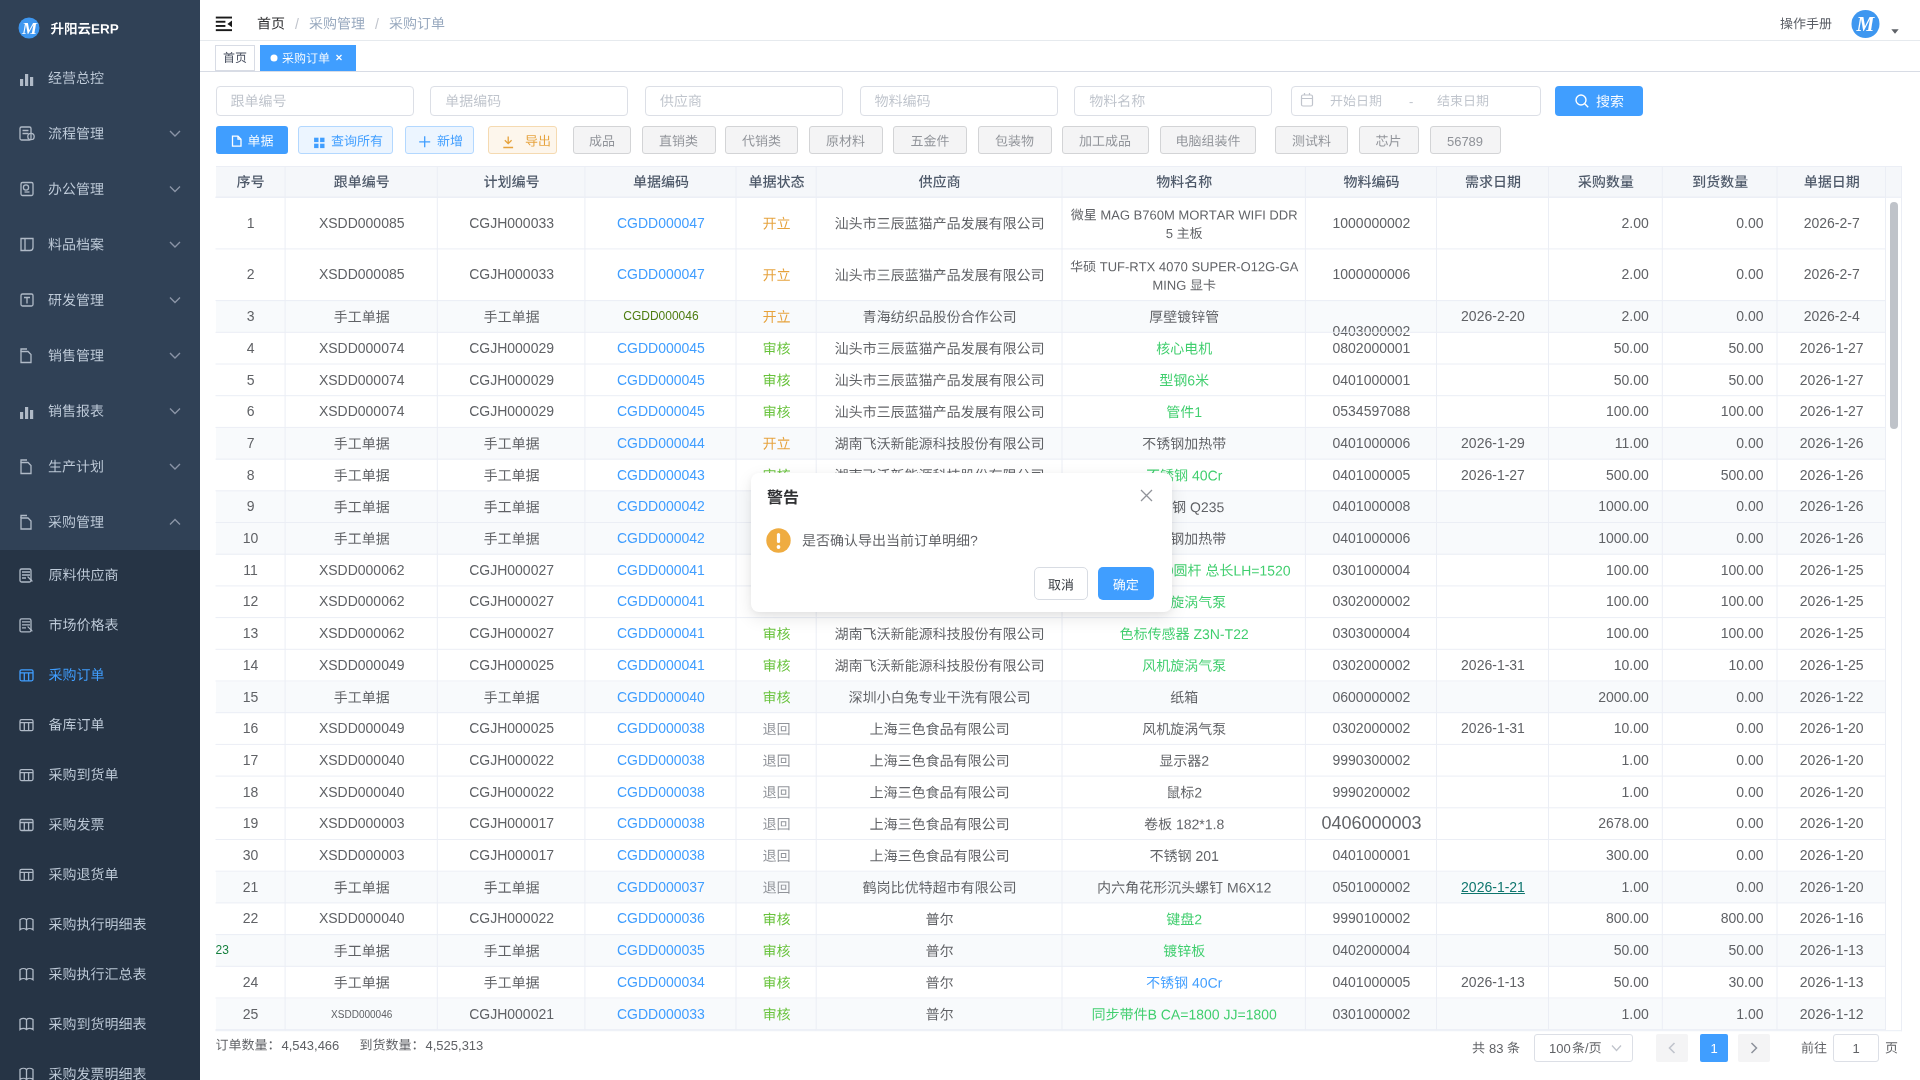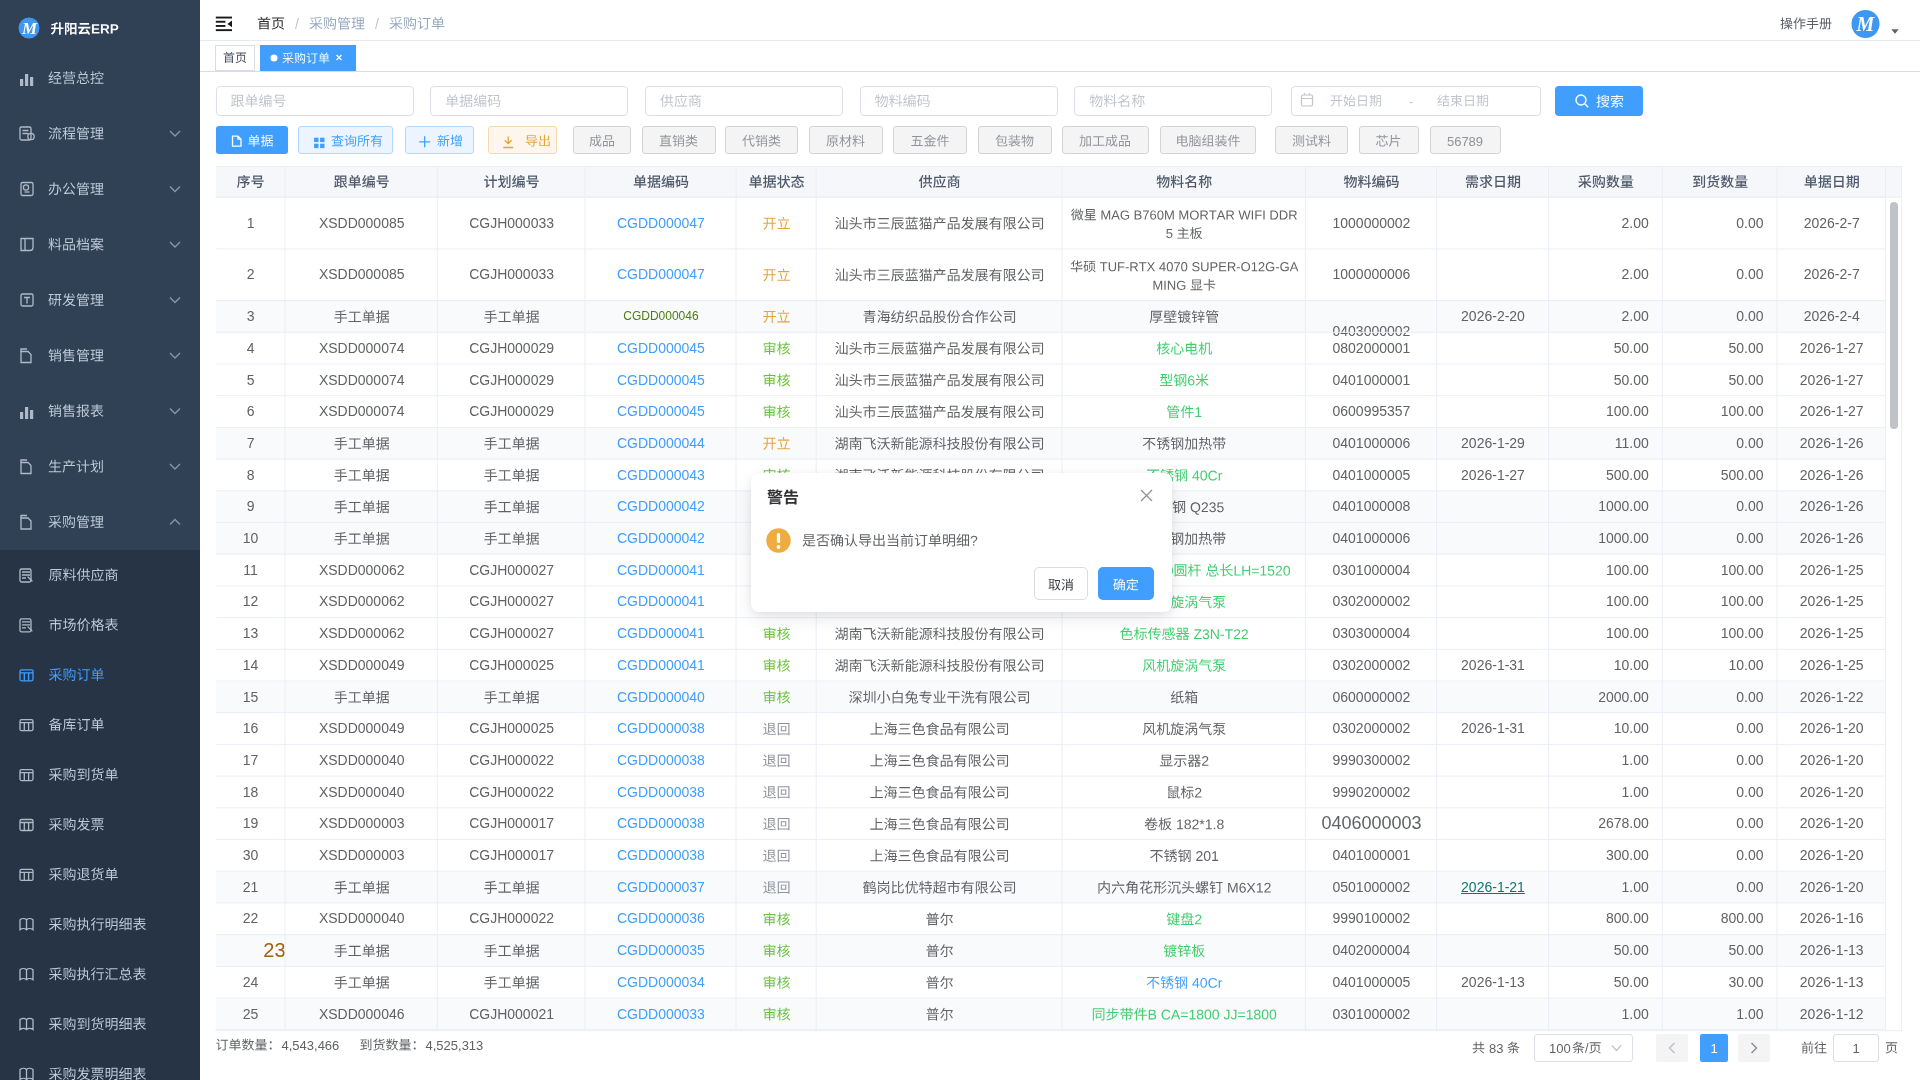--- a/index.html
+++ b/index.html
@@ -80,21 +80,21 @@
     <div style="position:absolute;left:437.8px;top:364.5px;width:147.6px;height:31.7px;font-size:14px;color:#606266;line-height:31.7px;text-align:center;">CGJH000029</div>
     <div style="position:absolute;left:585.4px;top:364.5px;width:151.1px;height:31.7px;font-size:14px;color:#409eff;line-height:31.7px;text-align:center;">CGDD000045</div>
     <div style="position:absolute;left:1305.9px;top:364.5px;width:131.1px;height:31.7px;font-size:14px;color:#606266;line-height:31.7px;text-align:center;">0401000001</div>
     <div style="position:absolute;left:1549px;top:364.5px;width:113.8px;height:31.7px;font-size:14px;color:#606266;line-height:31.7px;text-align:right;padding-right:14px;box-sizing:border-box;">50.00</div>
     <div style="position:absolute;left:1662.8px;top:364.5px;width:114.7px;height:31.7px;font-size:14px;color:#606266;line-height:31.7px;text-align:right;padding-right:14px;box-sizing:border-box;">50.00</div>
     <div style="position:absolute;left:1777.5px;top:364.5px;width:108.5px;height:31.7px;font-size:14px;color:#606266;line-height:31.7px;text-align:center;">2026-1-27</div>
     <div style="position:absolute;left:215.5px;top:396.2px;width:70.1px;height:31.7px;font-size:14px;color:#606266;line-height:31.7px;text-align:center;">6</div>
     <div style="position:absolute;left:285.6px;top:396.2px;width:152.2px;height:31.7px;font-size:14px;color:#606266;line-height:31.7px;text-align:center;">XSDD000074</div>
     <div style="position:absolute;left:437.8px;top:396.2px;width:147.6px;height:31.7px;font-size:14px;color:#606266;line-height:31.7px;text-align:center;">CGJH000029</div>
     <div style="position:absolute;left:585.4px;top:396.2px;width:151.1px;height:31.7px;font-size:14px;color:#409eff;line-height:31.7px;text-align:center;">CGDD000045</div>
-    <div style="position:absolute;left:1305.9px;top:396.2px;width:131.1px;height:31.7px;font-size:14px;color:#606266;line-height:31.7px;text-align:center;">0600995357</div>
+    <div style="position:absolute;left:1305.9px;top:396.2px;width:131.1px;height:31.7px;font-size:14px;color:#606266;line-height:31.7px;text-align:center;">0534597088</div>
     <div style="position:absolute;left:1549px;top:396.2px;width:113.8px;height:31.7px;font-size:14px;color:#606266;line-height:31.7px;text-align:right;padding-right:14px;box-sizing:border-box;">100.00</div>
     <div style="position:absolute;left:1662.8px;top:396.2px;width:114.7px;height:31.7px;font-size:14px;color:#606266;line-height:31.7px;text-align:right;padding-right:14px;box-sizing:border-box;">100.00</div>
     <div style="position:absolute;left:1777.5px;top:396.2px;width:108.5px;height:31.7px;font-size:14px;color:#606266;line-height:31.7px;text-align:center;">2026-1-27</div>
     <div style="position:absolute;left:215.5px;top:427.9px;width:70.1px;height:31.7px;font-size:14px;color:#606266;line-height:31.7px;text-align:center;">7</div>
     <div style="position:absolute;left:585.4px;top:427.9px;width:151.1px;height:31.7px;font-size:14px;color:#409eff;line-height:31.7px;text-align:center;">CGDD000044</div>
     <div style="position:absolute;left:1305.9px;top:427.9px;width:131.1px;height:31.7px;font-size:14px;color:#606266;line-height:31.7px;text-align:center;">0401000006</div>
     <div style="position:absolute;left:1437px;top:427.9px;width:112px;height:31.7px;font-size:14px;color:#606266;line-height:31.7px;text-align:center;">2026-1-29</div>
     <div style="position:absolute;left:1549px;top:427.9px;width:113.8px;height:31.7px;font-size:14px;color:#606266;line-height:31.7px;text-align:right;padding-right:14px;box-sizing:border-box;">11.00</div>
     <div style="position:absolute;left:1662.8px;top:427.9px;width:114.7px;height:31.7px;font-size:14px;color:#606266;line-height:31.7px;text-align:right;padding-right:14px;box-sizing:border-box;">0.00</div>
     <div style="position:absolute;left:1777.5px;top:427.9px;width:108.5px;height:31.7px;font-size:14px;color:#606266;line-height:31.7px;text-align:center;">2026-1-26</div>
@@ -205,35 +205,35 @@
     <div style="position:absolute;left:1662.8px;top:871.7px;width:114.7px;height:31.7px;font-size:14px;color:#606266;line-height:31.7px;text-align:right;padding-right:14px;box-sizing:border-box;">0.00</div>
     <div style="position:absolute;left:1777.5px;top:871.7px;width:108.5px;height:31.7px;font-size:14px;color:#606266;line-height:31.7px;text-align:center;">2026-1-20</div>
     <div style="position:absolute;left:215.5px;top:903.4px;width:70.1px;height:31.7px;font-size:14px;color:#606266;line-height:31.7px;text-align:center;">22</div>
     <div style="position:absolute;left:285.6px;top:903.4px;width:152.2px;height:31.7px;font-size:14px;color:#606266;line-height:31.7px;text-align:center;">XSDD000040</div>
     <div style="position:absolute;left:437.8px;top:903.4px;width:147.6px;height:31.7px;font-size:14px;color:#606266;line-height:31.7px;text-align:center;">CGJH000022</div>
     <div style="position:absolute;left:585.4px;top:903.4px;width:151.1px;height:31.7px;font-size:14px;color:#409eff;line-height:31.7px;text-align:center;">CGDD000036</div>
     <div style="position:absolute;left:1305.9px;top:903.4px;width:131.1px;height:31.7px;font-size:14px;color:#606266;line-height:31.7px;text-align:center;">9990100002</div>
     <div style="position:absolute;left:1549px;top:903.4px;width:113.8px;height:31.7px;font-size:14px;color:#606266;line-height:31.7px;text-align:right;padding-right:14px;box-sizing:border-box;">800.00</div>
     <div style="position:absolute;left:1662.8px;top:903.4px;width:114.7px;height:31.7px;font-size:14px;color:#606266;line-height:31.7px;text-align:right;padding-right:14px;box-sizing:border-box;">800.00</div>
     <div style="position:absolute;left:1777.5px;top:903.4px;width:108.5px;height:31.7px;font-size:14px;color:#606266;line-height:31.7px;text-align:center;">2026-1-16</div>
-    <div style="position:absolute;left:215.5px;top:935.1px;width:70.1px;height:31.7px;font-size:20px;color:#a16207;line-height:31.7px;text-align:right;">23</div>
+    <div style="position:absolute;left:215.5px;top:935.1px;width:70.1px;height:31.7px;font-size:12px;color:#15803d;line-height:31.7px;text-align:left;">23</div>
     <div style="position:absolute;left:585.4px;top:935.1px;width:151.1px;height:31.7px;font-size:14px;color:#409eff;line-height:31.7px;text-align:center;">CGDD000035</div>
     <div style="position:absolute;left:1305.9px;top:935.1px;width:131.1px;height:31.7px;font-size:14px;color:#606266;line-height:31.7px;text-align:center;">0402000004</div>
     <div style="position:absolute;left:1549px;top:935.1px;width:113.8px;height:31.7px;font-size:14px;color:#606266;line-height:31.7px;text-align:right;padding-right:14px;box-sizing:border-box;">50.00</div>
     <div style="position:absolute;left:1662.8px;top:935.1px;width:114.7px;height:31.7px;font-size:14px;color:#606266;line-height:31.7px;text-align:right;padding-right:14px;box-sizing:border-box;">50.00</div>
     <div style="position:absolute;left:1777.5px;top:935.1px;width:108.5px;height:31.7px;font-size:14px;color:#606266;line-height:31.7px;text-align:center;">2026-1-13</div>
     <div style="position:absolute;left:215.5px;top:966.8px;width:70.1px;height:31.7px;font-size:14px;color:#606266;line-height:31.7px;text-align:center;">24</div>
     <div style="position:absolute;left:585.4px;top:966.8px;width:151.1px;height:31.7px;font-size:14px;color:#409eff;line-height:31.7px;text-align:center;">CGDD000034</div>
     <div style="position:absolute;left:1305.9px;top:966.8px;width:131.1px;height:31.7px;font-size:14px;color:#606266;line-height:31.7px;text-align:center;">0401000005</div>
     <div style="position:absolute;left:1437px;top:966.8px;width:112px;height:31.7px;font-size:14px;color:#606266;line-height:31.7px;text-align:center;">2026-1-13</div>
     <div style="position:absolute;left:1549px;top:966.8px;width:113.8px;height:31.7px;font-size:14px;color:#606266;line-height:31.7px;text-align:right;padding-right:14px;box-sizing:border-box;">50.00</div>
     <div style="position:absolute;left:1662.8px;top:966.8px;width:114.7px;height:31.7px;font-size:14px;color:#606266;line-height:31.7px;text-align:right;padding-right:14px;box-sizing:border-box;">30.00</div>
     <div style="position:absolute;left:1777.5px;top:966.8px;width:108.5px;height:31.7px;font-size:14px;color:#606266;line-height:31.7px;text-align:center;">2026-1-13</div>
     <div style="position:absolute;left:215.5px;top:998.5px;width:70.1px;height:31.7px;font-size:14px;color:#606266;line-height:31.7px;text-align:center;">25</div>
-    <div style="position:absolute;left:285.6px;top:998.5px;width:152.2px;height:31.7px;font-size:14px;color:#606266;line-height:31.7px;text-align:center;">XSDD000046</div>
+    <div style="position:absolute;left:285.6px;top:998.5px;width:152.2px;height:31.7px;font-size:10px;color:#606266;line-height:31.7px;text-align:center;">XSDD000046</div>
     <div style="position:absolute;left:437.8px;top:998.5px;width:147.6px;height:31.7px;font-size:14px;color:#606266;line-height:31.7px;text-align:center;">CGJH000021</div>
     <div style="position:absolute;left:585.4px;top:998.5px;width:151.1px;height:31.7px;font-size:14px;color:#409eff;line-height:31.7px;text-align:center;">CGDD000033</div>
     <div style="position:absolute;left:1305.9px;top:998.5px;width:131.1px;height:31.7px;font-size:14px;color:#606266;line-height:31.7px;text-align:center;">0301000002</div>
     <div style="position:absolute;left:1549px;top:998.5px;width:113.8px;height:31.7px;font-size:14px;color:#606266;line-height:31.7px;text-align:right;padding-right:14px;box-sizing:border-box;">1.00</div>
     <div style="position:absolute;left:1662.8px;top:998.5px;width:114.7px;height:31.7px;font-size:14px;color:#606266;line-height:31.7px;text-align:right;padding-right:14px;box-sizing:border-box;">1.00</div>
     <div style="position:absolute;left:1777.5px;top:998.5px;width:108.5px;height:31.7px;font-size:14px;color:#606266;line-height:31.7px;text-align:center;">2026-1-12</div>
     <div style="position:absolute;left:1889.5px;top:202px;width:8px;height:227px;background:#bfc3c9;border-radius:4px;"></div>
     <div style="position:absolute;left:1534px;top:1034px;width:99px;height:28px;background:#fff;border:1px solid #dcdfe6;border-radius:3px;box-sizing:border-box;"></div>
     <div style="position:absolute;left:1656px;top:1034px;width:32px;height:28px;background:#f4f4f5;border-radius:2px;"></div>
     <div style="position:absolute;left:1700px;top:1034px;width:28px;height:28px;background:#409eff;border-radius:2px;"></div>

